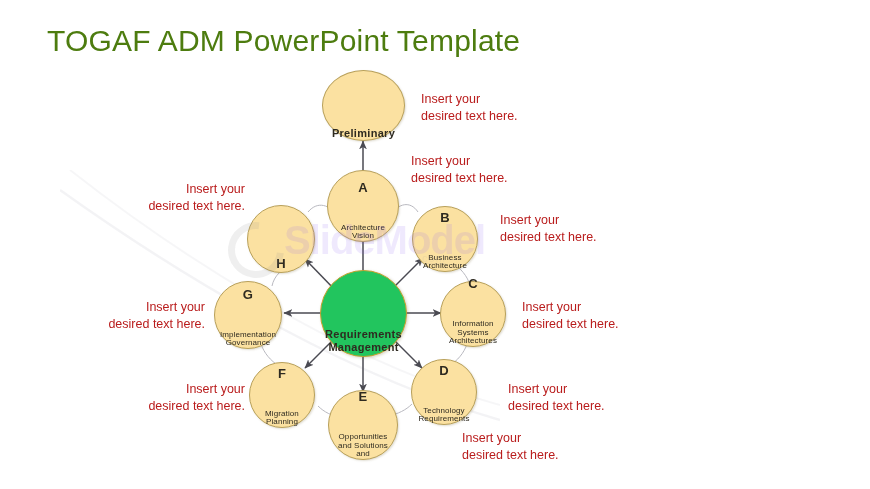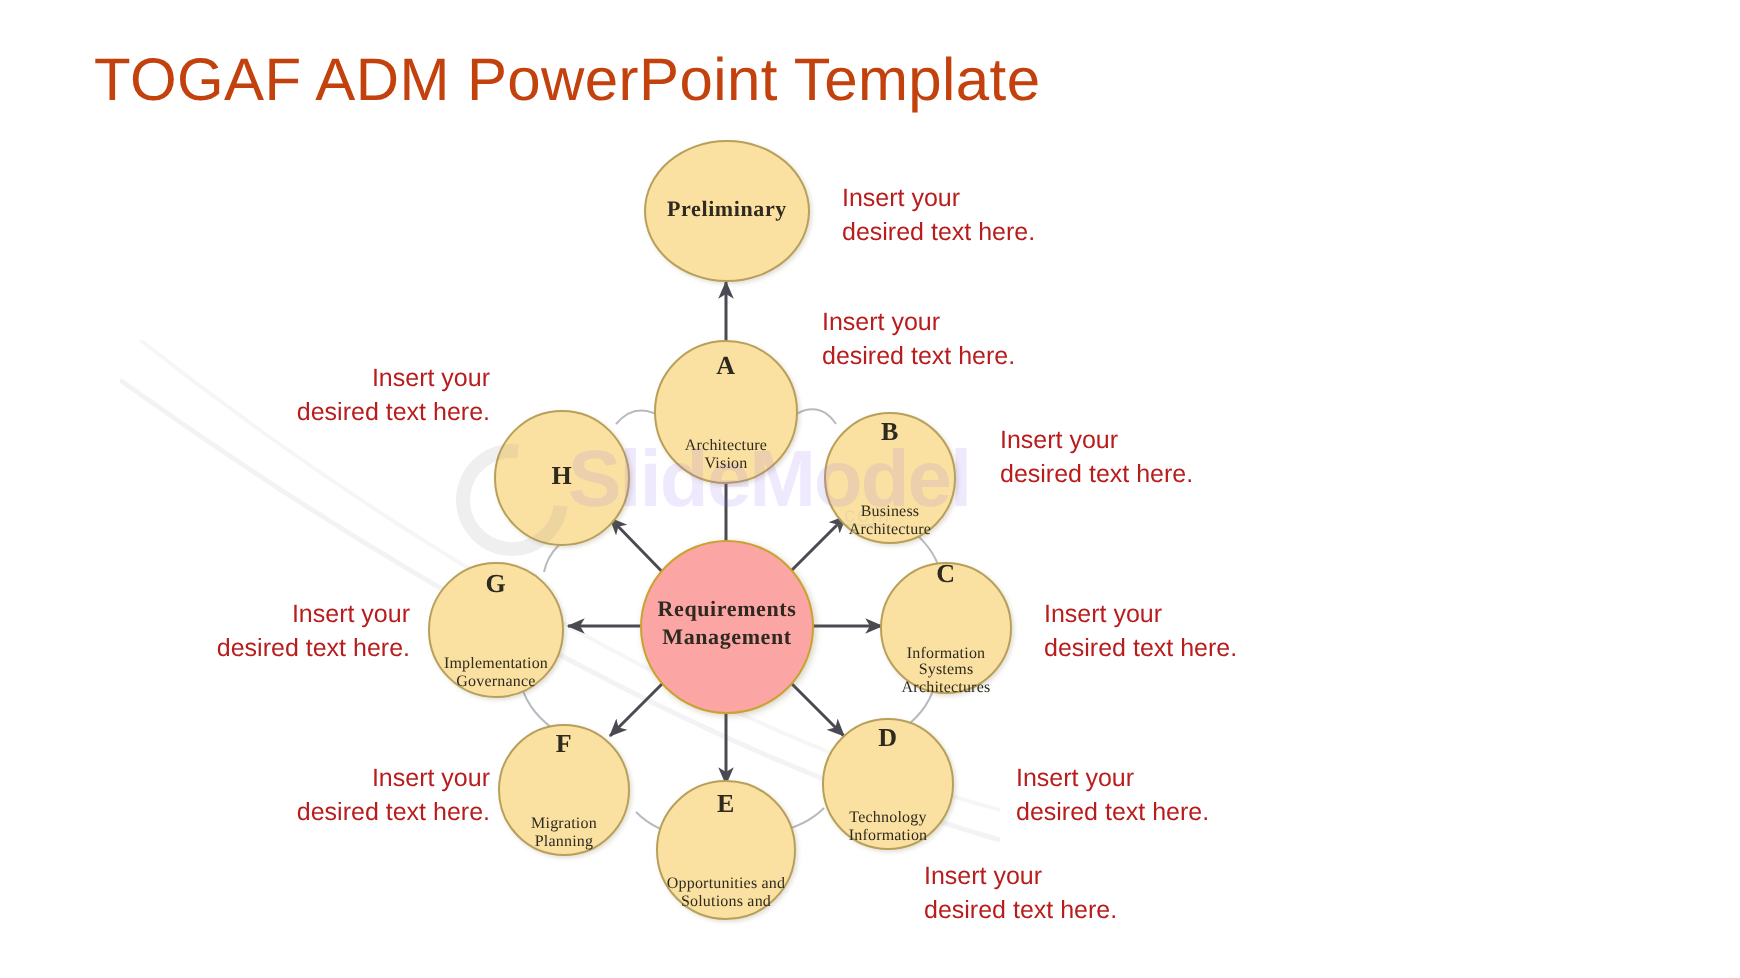--- a/index.html
+++ b/index.html
@@ -23,21 +23,21 @@
     height: 489px;
     background: #ffffff;
   }
 
   #page-title {
     position: absolute;
     left: 47px;
     top: 24px;
     font-size: 30px;
     font-weight: 400;
-    color: #c2410c;
+    color: #4d7c0f;
     letter-spacing: 0.2px;
     white-space: nowrap;
   }
 
   
   #watermark {
     position: absolute;
     left: 222px;
     top: 216px;
     width: 330px;
@@ -97,47 +97,46 @@
   
   .node {
     position: absolute;
     border-radius: 50%;
     background: #fbe1a1;
     border: 1px solid #b8a05a;
     box-sizing: border-box;
     display: flex;
     flex-direction: column;
     align-items: center;
-    justify-content: center;
+    justify-content: flex-end;
     text-align: center;
     line-height: 1.08;
     color: #2e2a20;
     box-shadow: 1px 1px 2px rgba(120,105,60,0.22);
-    font-family: Liberation Serif, serif;
   }
   .node .letter {
     font-size: 13px;
     font-weight: 700;
     letter-spacing: 0.3px;
     margin-bottom: 1px;
   }
   .node .sub {
     font-size: 8px;
     font-weight: 400;
     letter-spacing: 0.1px;
     padding: 0 4px;
     margin-top: 28px;
   }
   .node.plain .letter {
     font-size: 11px;
     font-weight: 700;
     margin-bottom: 0;
   }
   .node.center {
-    background: #fca5a5;
+    background: #22c55e;
     border-color: #c9a22f;
     box-shadow: 1px 1px 3px rgba(120,105,60,0.3);
   }
   .node.center .letter {
     font-size: 11px;
     font-weight: 700;
     line-height: 1.25;
   }
 
   
@@ -221,21 +220,21 @@
   <div class="node" style="left:440px; top:281px; width:66px; height:66px;">
     <div class="letter">C</div>
     <div class="sub">Information
 Systems
 Architectures</div>
   </div>
 
   <div class="node" style="left:411px; top:359px; width:66px; height:66px;">
     <div class="letter">D</div>
     <div class="sub">Technology
-Information</div>
+Requirements</div>
   </div>
 
   <div class="node" style="left:328px; top:390px; width:70px; height:70px;">
     <div class="letter">E</div>
     <div class="sub">Opportunities
 and
 Solutions and</div>
   </div>
 
   <div class="node" style="left:249px; top:362px; width:66px; height:66px;">

